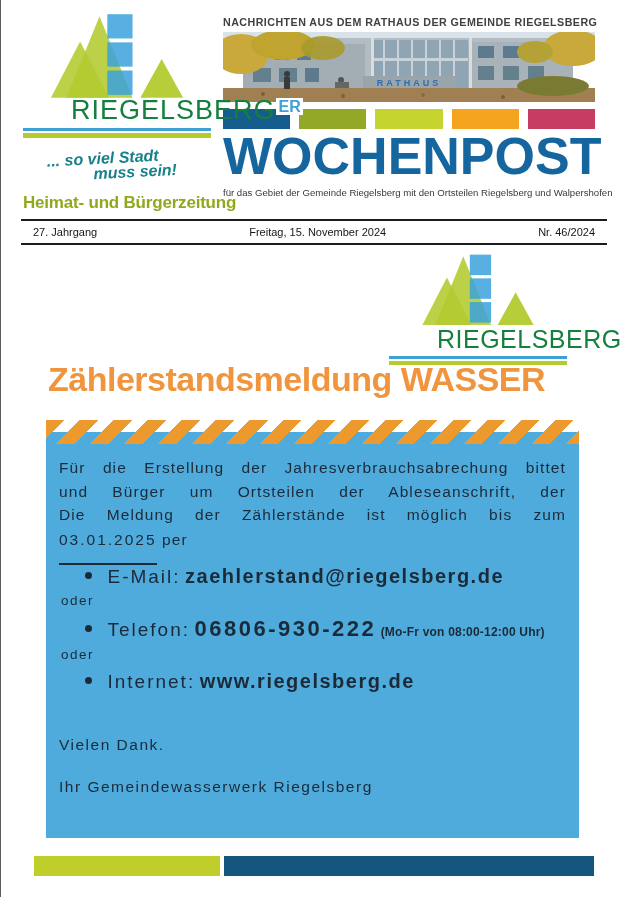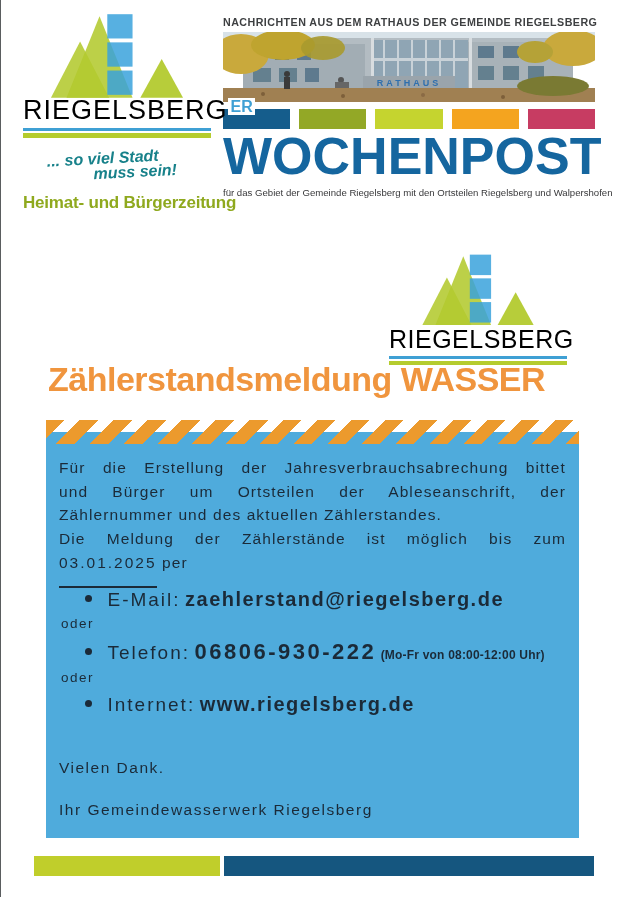--- a/index.html
+++ b/index.html
@@ -8,21 +8,21 @@
     position:relative; width:625px; height:897px; margin:0 auto;
     background:#ffffff; overflow:hidden;
     border-left:1px solid #5a5d5f;
     font-family:"Liberation Sans", sans-serif;
   }
 
   
   #brand-col { position:absolute; left:22px; top:12px; width:202px; z-index:3; }
   #brand-logo { display:block; margin-left:26px; }
   .brand-line { white-space:nowrap; margin-top:-3px; }
-  .brand-word { font-size:27px; color:#000000; letter-spacing:1px; }
+  .brand-word { font-size:27px; color:#15803d; letter-spacing:1px;margin-left:48px; }
   .brand-suffix { font-size:16px; font-weight:700; color:#3fa0d4; vertical-align:7px;
                   background:#fff; padding:0 2px 0 3px; }
   .rule-blue  { height:3px; background:#3fa0d4; width:188px; margin-top:2px; }
   .rule-green { height:5px; background:#b5cc2e; width:188px; margin-top:2px; }
   #slogan { margin:10px 0 0 24px; color:#17818a; font-style:italic; font-weight:700;
             font-size:16px; transform:rotate(-3deg); }
   #slogan .l2 { margin:-3px 0 0 46px; }
   #subtitle { margin-top:12px; font-weight:700; font-size:17px; color:#8fa91e; letter-spacing:-0.2px; white-space:nowrap; }
 
   
@@ -162,20 +162,25 @@
       <div class="bar" style="background-color: rgb(147, 168, 38);"></div>
       <div class="bar" style="background-color: rgb(197, 212, 47);"></div>
       <div class="bar" style="background-color: rgb(244, 164, 31);"></div>
       <div class="bar" style="background-color: rgb(199, 60, 98);"></div>
     </div>
 
     <div id="paper-title">WOCHENPOST</div>
     <div id="scope">für das Gebiet der Gemeinde Riegelsberg mit den Ortsteilen Riegelsberg und Walpershofen</div>
   </div>
 
+  <div id="issue-bar">
+    <span>27. Jahrgang</span>
+    <span>Freitag, 15. November 2024</span>
+    <span>Nr. 46/2024</span>
+  </div>
 
   <div id="content-logo">
     <svg width="118" height="72" viewBox="0 0 140 88" xmlns="http://www.w3.org/2000/svg">
       <polygon points="2,88 32,30 62,88" fill="#b3ca2f" fill-opacity="0.88"></polygon>
       <polygon points="18,88 52,4 86,88" fill="#b3ca2f" fill-opacity="0.88"></polygon>
       <polygon points="94,88 116,48 138,88" fill="#b3ca2f" fill-opacity="0.95"></polygon>
       <rect x="60" y="2" width="26" height="25" fill="#3aa2dc" fill-opacity="0.85"></rect>
       <rect x="60" y="31" width="26" height="25" fill="#3aa2dc" fill-opacity="0.85"></rect>
       <rect x="60" y="60" width="26" height="25" fill="#3aa2dc" fill-opacity="0.85"></rect>
     </svg>
@@ -184,21 +189,20 @@
     <div class="rule-green"></div>
   </div>
 
   <div id="headline">Zählerstandsmeldung WASSER</div>
 
   <div id="notice-box">
     <div id="stripe"></div>
     <div id="box-inner">
       <div class="jline">Für die Erstellung der Jahresverbrauchsabrechung bittet</div>
       <div class="jline">und Bürger um Ortsteilen der Ableseanschrift, der</div>
-      <div class="nline">Zählernummer und des aktuellen Zählerstandes.</div>
       <div class="jline">Die Meldung der Zählerstände ist möglich bis zum</div>
       <div class="deadline-line">
         <span class="deadline">03.01.2025</span>
         <span>per</span>
       </div>
 
       <div id="contacts">
         <div class="contact">
           <span class="bullet"></span>
           <span class="clabel">E-Mail:</span>

